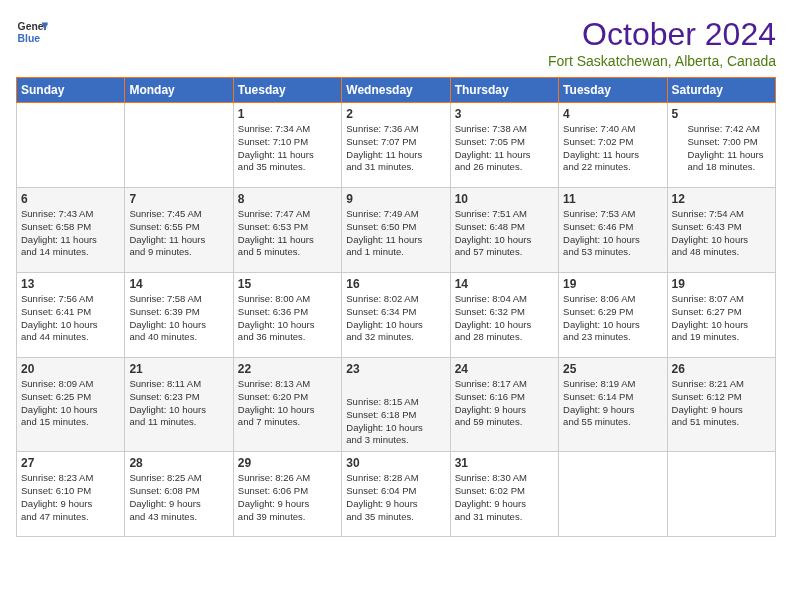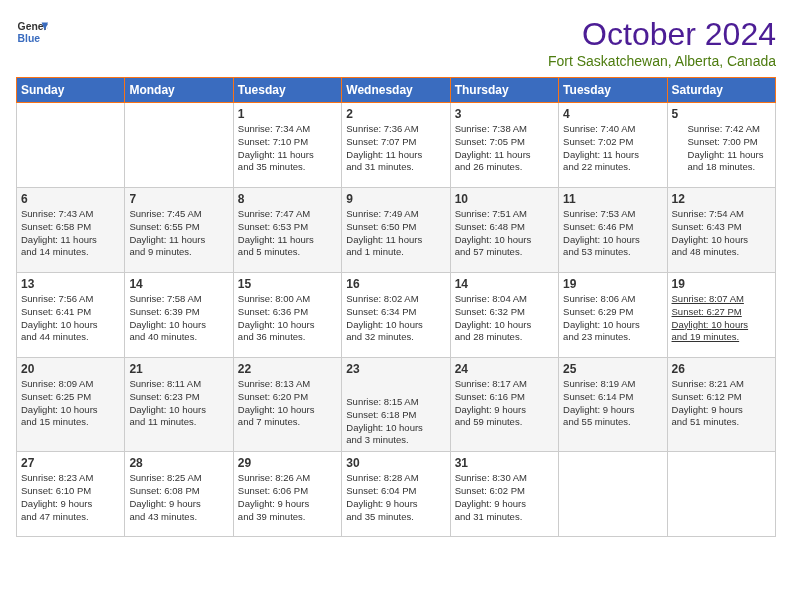--- a/index.html
+++ b/index.html
@@ -238,21 +238,21 @@
         </td>
         <td>
           <span class="day-num">19</span>
           <div class="cell-content" style="white-space: pre-line;">Sunrise: 8:06 AM
 Sunset: 6:29 PM
 Daylight: 10 hours
 and 23 minutes.</div>
         </td>
         <td>
           <span class="day-num">19</span>
-          <div class="cell-content" style="white-space: pre-line; text-decoration: underline;">Sunrise: 8:07 AM
+          <div class="cell-content" style="white-space: pre-line;">Sunrise: 8:07 AM
 Sunset: 6:27 PM
 Daylight: 10 hours
 and 19 minutes.</div>
         </td>
       </tr>
       <tr class="row-even">
         <td>
           <span class="day-num">20</span>
           <div class="cell-content" style="white-space: pre-line;">Sunrise: 8:09 AM
 Sunset: 6:25 PM

